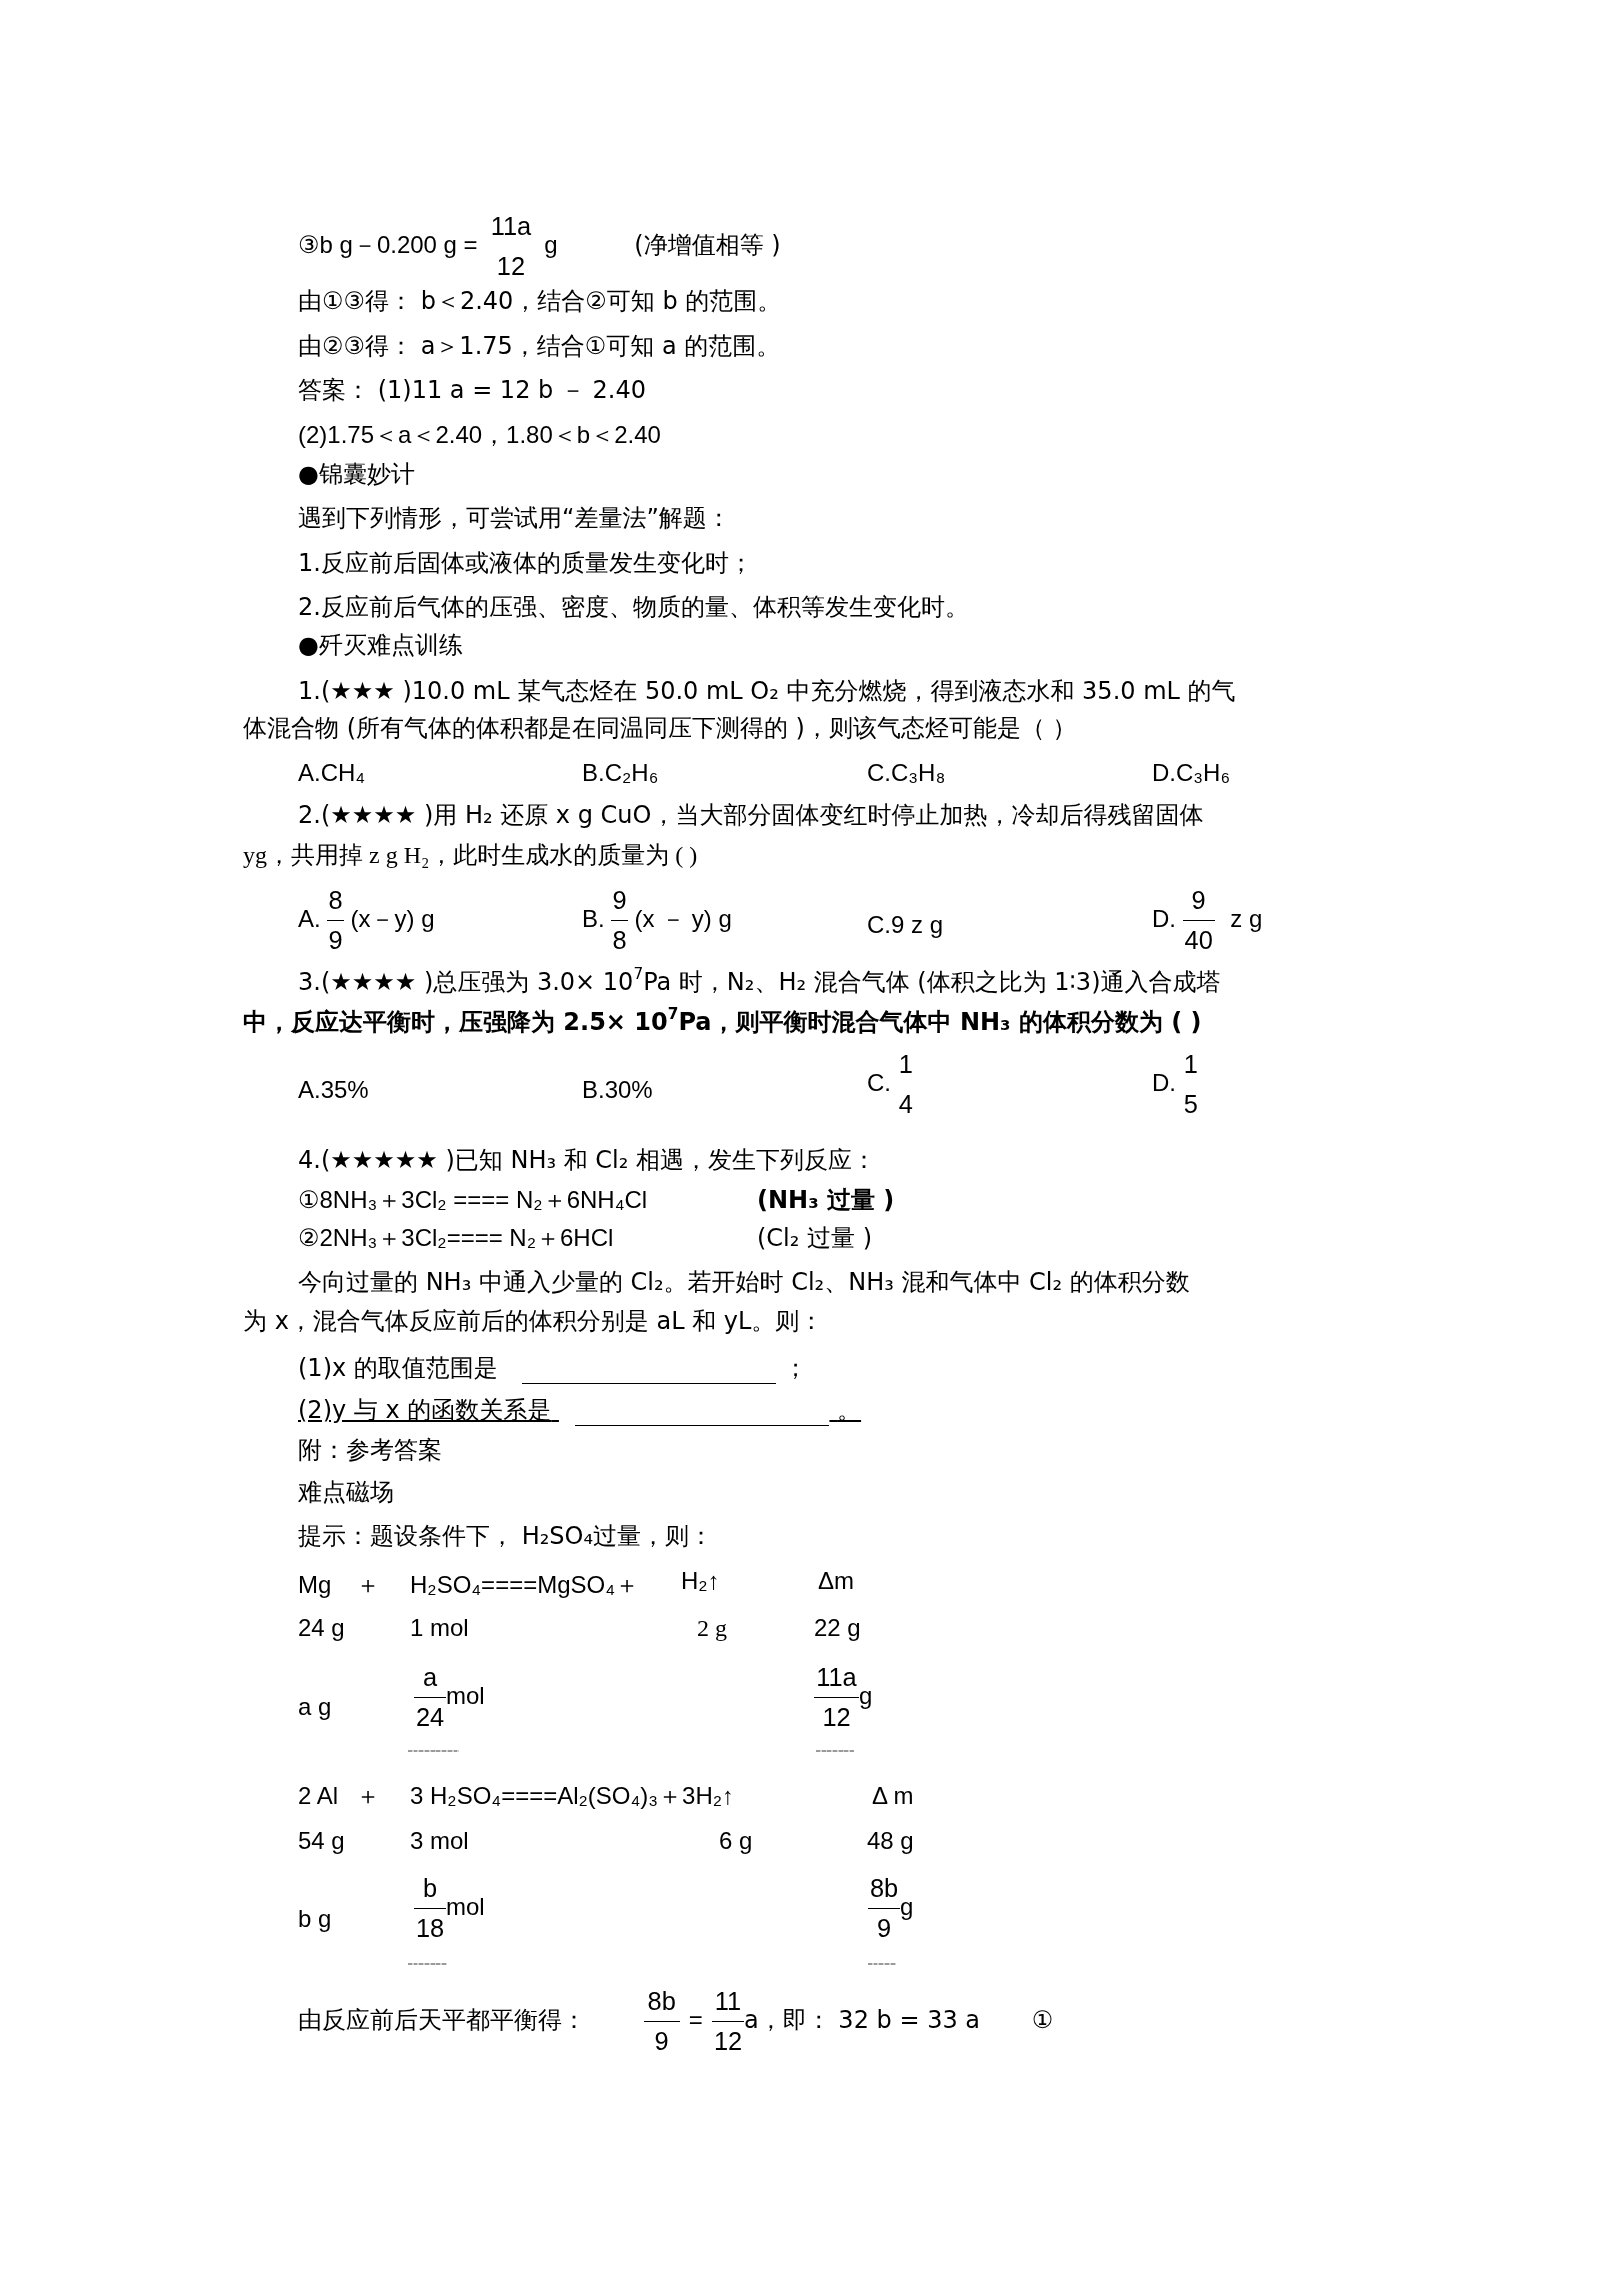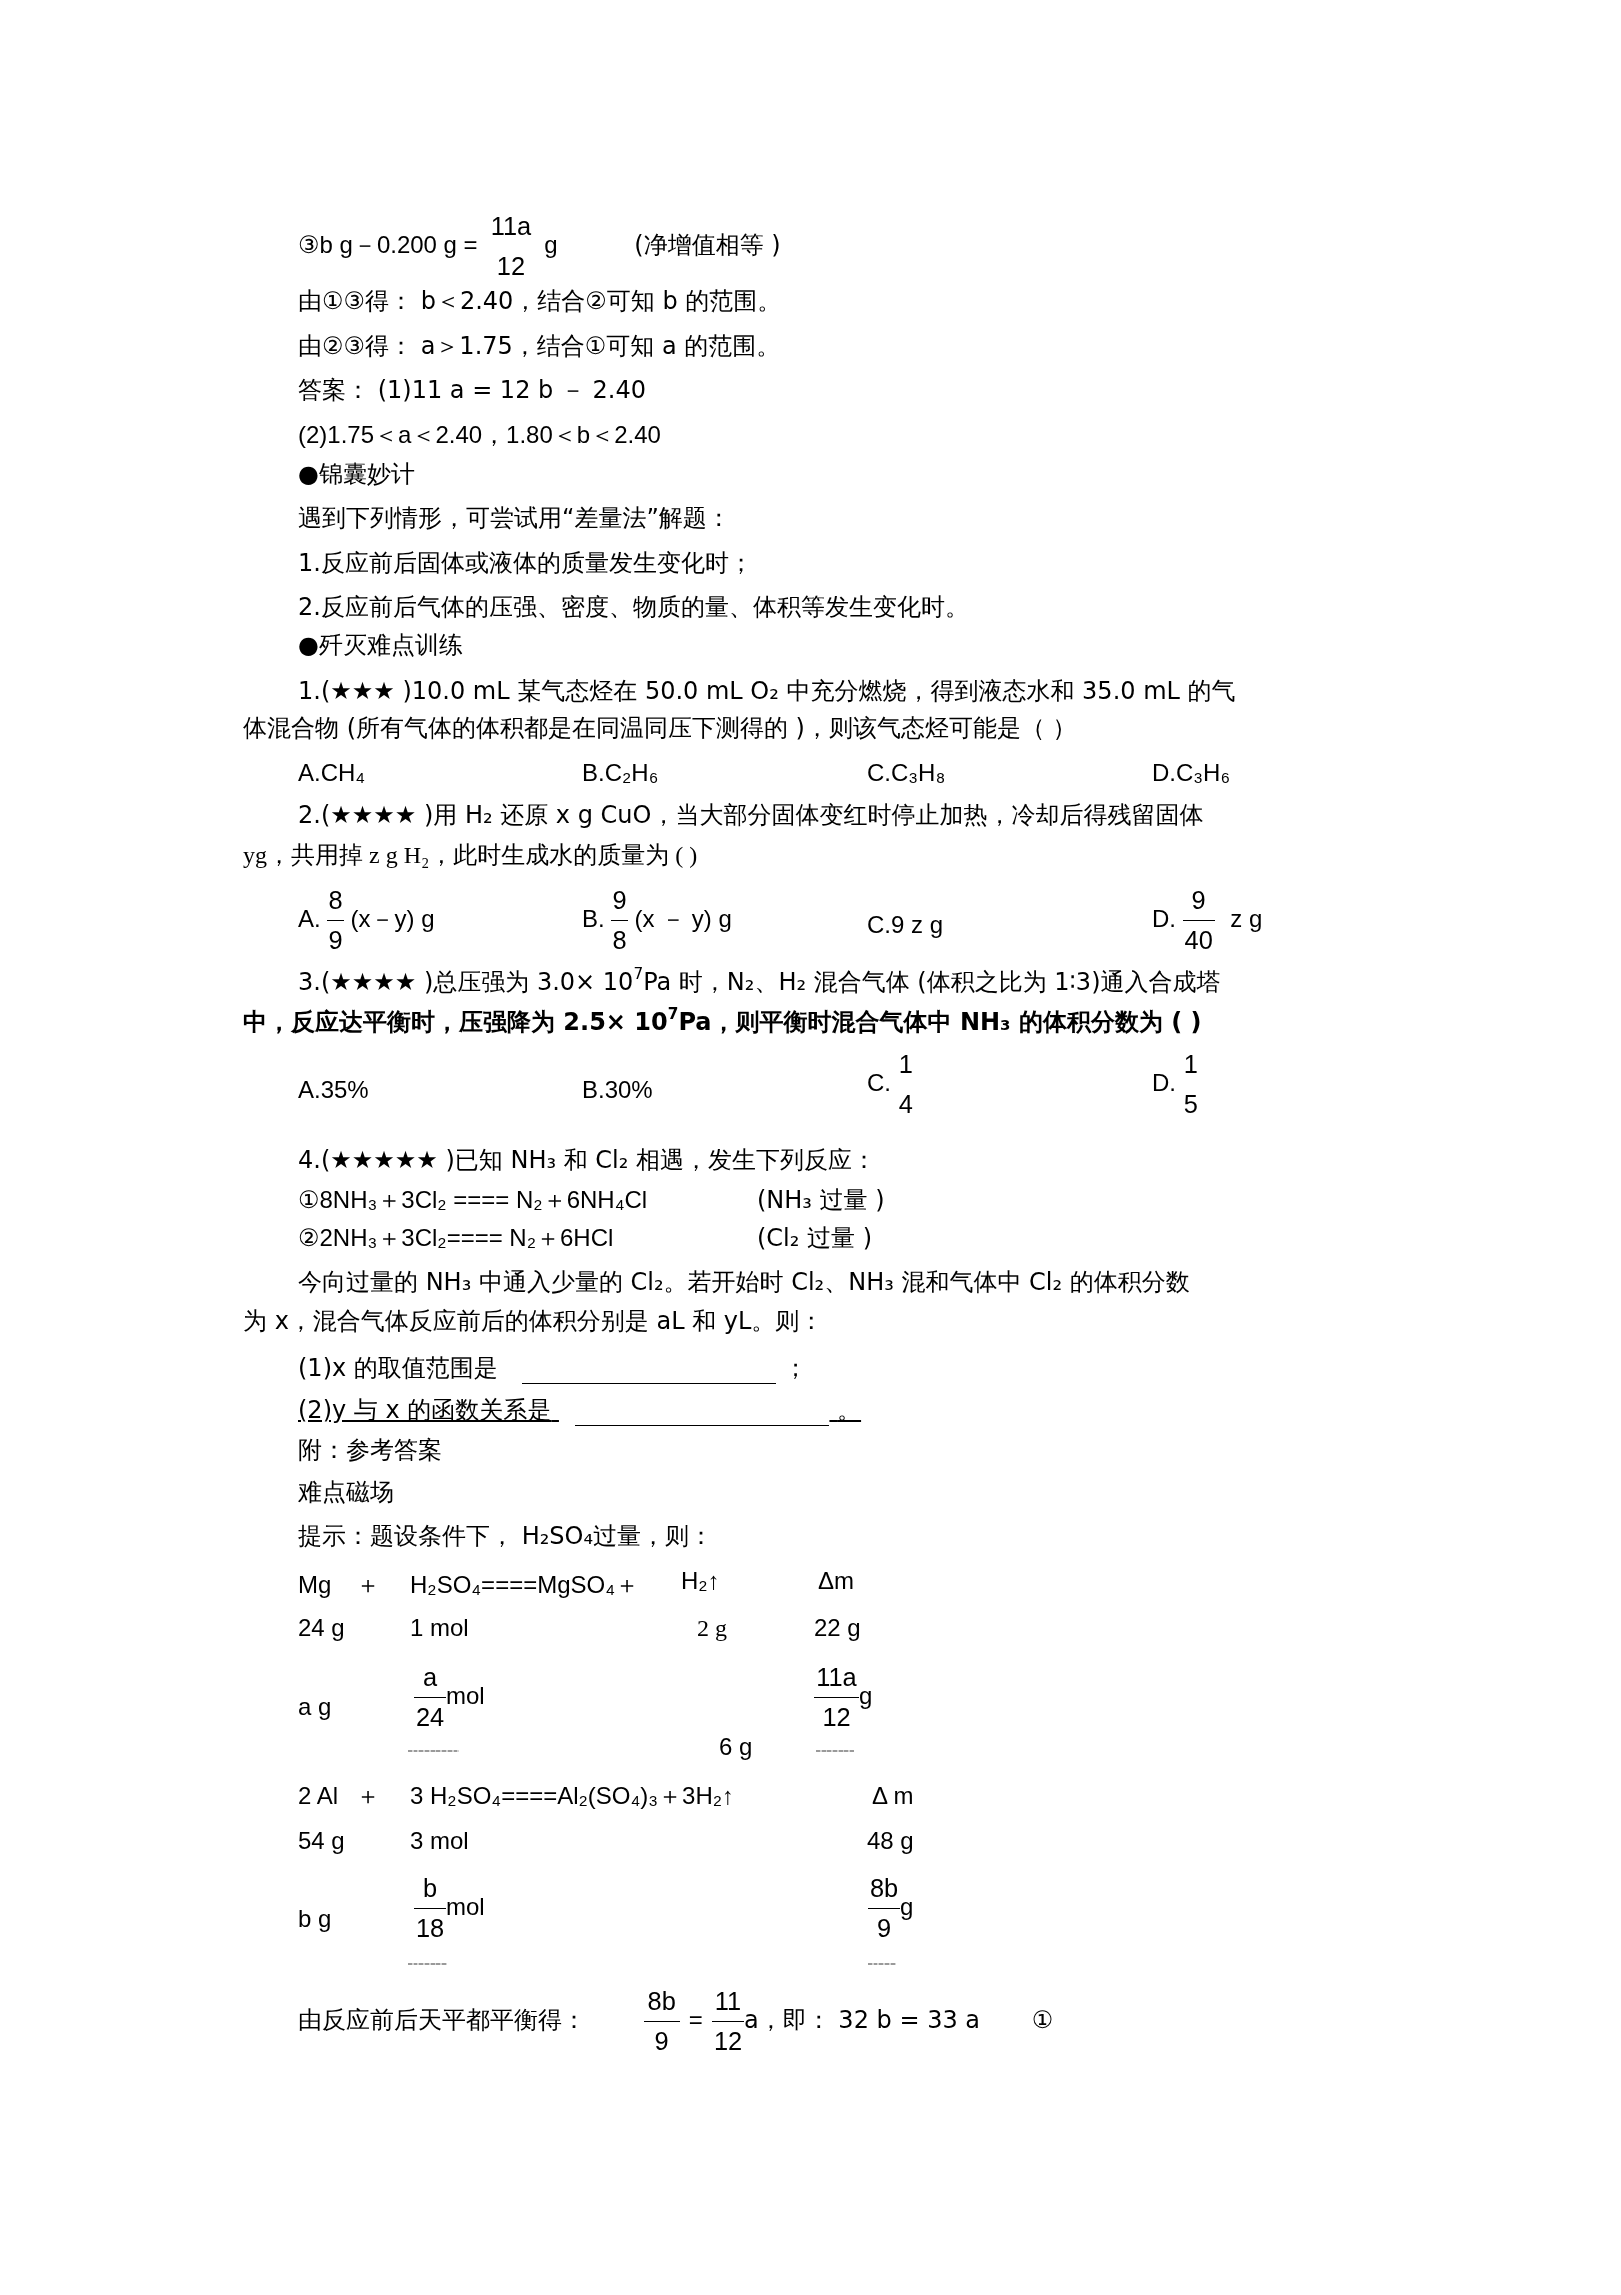--- a/index.html
+++ b/index.html
@@ -101,21 +101,21 @@
   <span>D.</span>
   <span class="frac nobar" style="width:16.5px;">
     <span class="num">1</span>
     <span class="bar"></span>
     <span class="den">5</span>
   </span>
 </div>
 
 <div class="ln zh" style="left:298px;top:1145px;">4.(★★★★★  )已知  NH₃ 和  Cl₂ 相遇，发生下列反应：</div>
 <div class="ln" style="left:298px;top:1185px;">①8NH₃＋3Cl₂ ==== N₂＋6NH₄Cl</div>
-<div class="ln zh" style="left:757px;top:1185px;">(NH₃ 过量 )</div>
+<div class="ln zh" style="left:757px;top:1185px;font-weight:bold;">(NH₃ 过量 )</div>
 <div class="ln" style="left:298px;top:1223px;">②2NH₃＋3Cl₂==== N₂＋6HCl</div>
 <div class="ln zh" style="left:757px;top:1223px;">(Cl₂ 过量 )</div>
 <div class="ln zh" style="left:298px;top:1267px;">今向过量的  NH₃ 中通入少量的  Cl₂。若开始时  Cl₂、NH₃ 混和气体中  Cl₂ 的体积分数</div>
 <div class="ln zh" style="left:243px;top:1306px;">为 x，混合气体反应前后的体积分别是   aL 和 yL。则：</div>
 
 <div class="ln zh" style="left:298px;top:1353px;">
   <span>(1)x 的取值范围是</span>
   <span class="blank" style="margin-left:16.5px;"></span>
   <span>；</span>
 </div>
@@ -158,21 +158,21 @@
 </div>
 <div class="dotline" style="left:816px;top:1750px;width:38px;"></div>
 
 <div class="ln" style="left:298px;top:1781px;">2 Al</div>
 <div class="ln" style="left:356px;top:1781px;">＋</div>
 <div class="ln" style="left:410px;top:1781px;">3 H₂SO₄====Al₂(SO₄)₃＋3H₂↑</div>
 <div class="ln" style="left:872px;top:1781px;">Δ m</div>
 
 <div class="ln" style="left:298px;top:1826px;">54 g</div>
 <div class="ln" style="left:410px;top:1826px;">3 mol</div>
-<div class="ln" style="left:719px;top:1732px;">6 g</div>
+<div class="ln" style="left:719px;top:1826px;">6 g</div>
 <div class="ln" style="left:867px;top:1826px;">48 g</div>
 
 <div class="ln" style="left:298px;top:1904px;">b g</div>
 <div class="ln" style="left:414px;top:1872px;">
   <span class="frac" style="width:32px;">
     <span class="num">b</span>
     <span class="bar"></span>
     <span class="den">18</span>
   </span><span>mol</span>
 </div>

